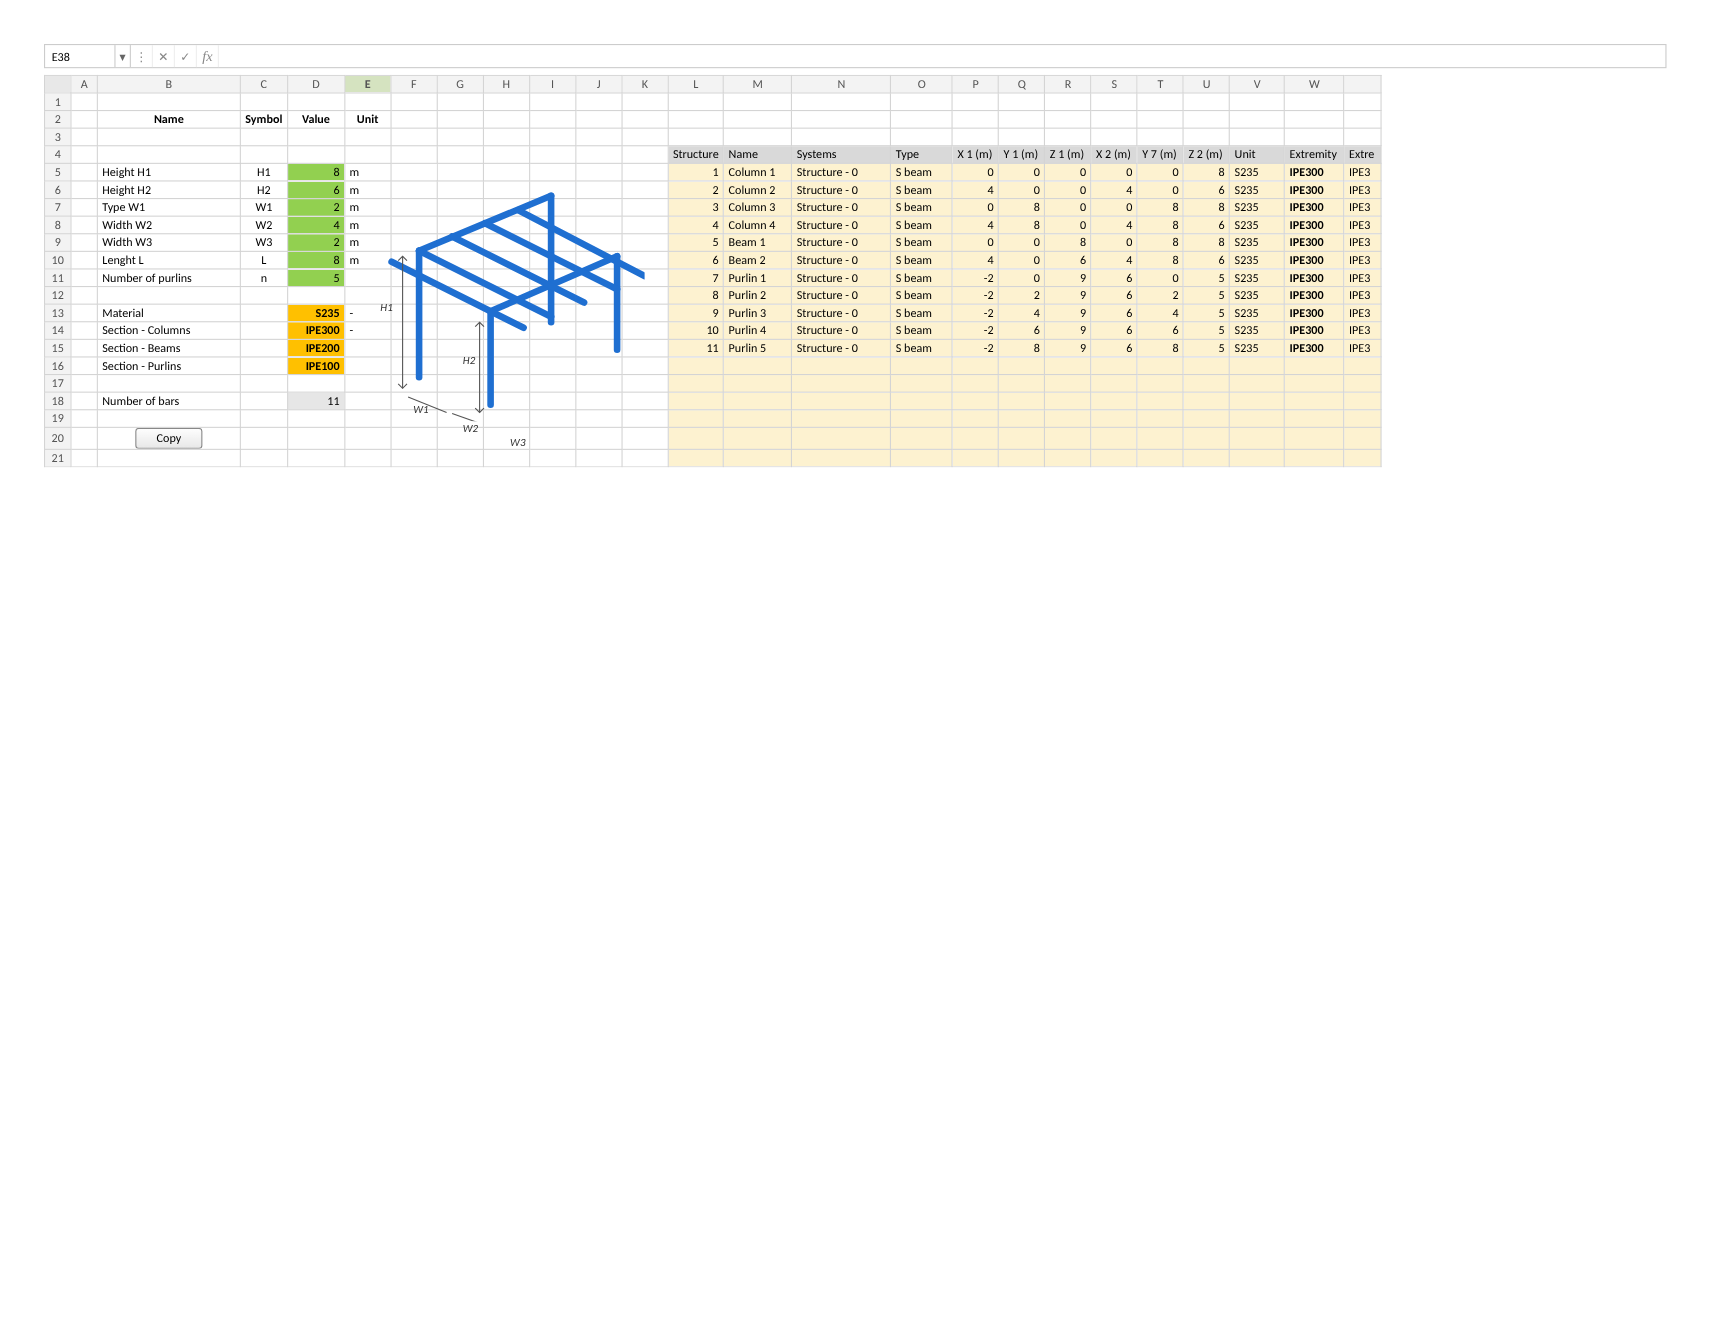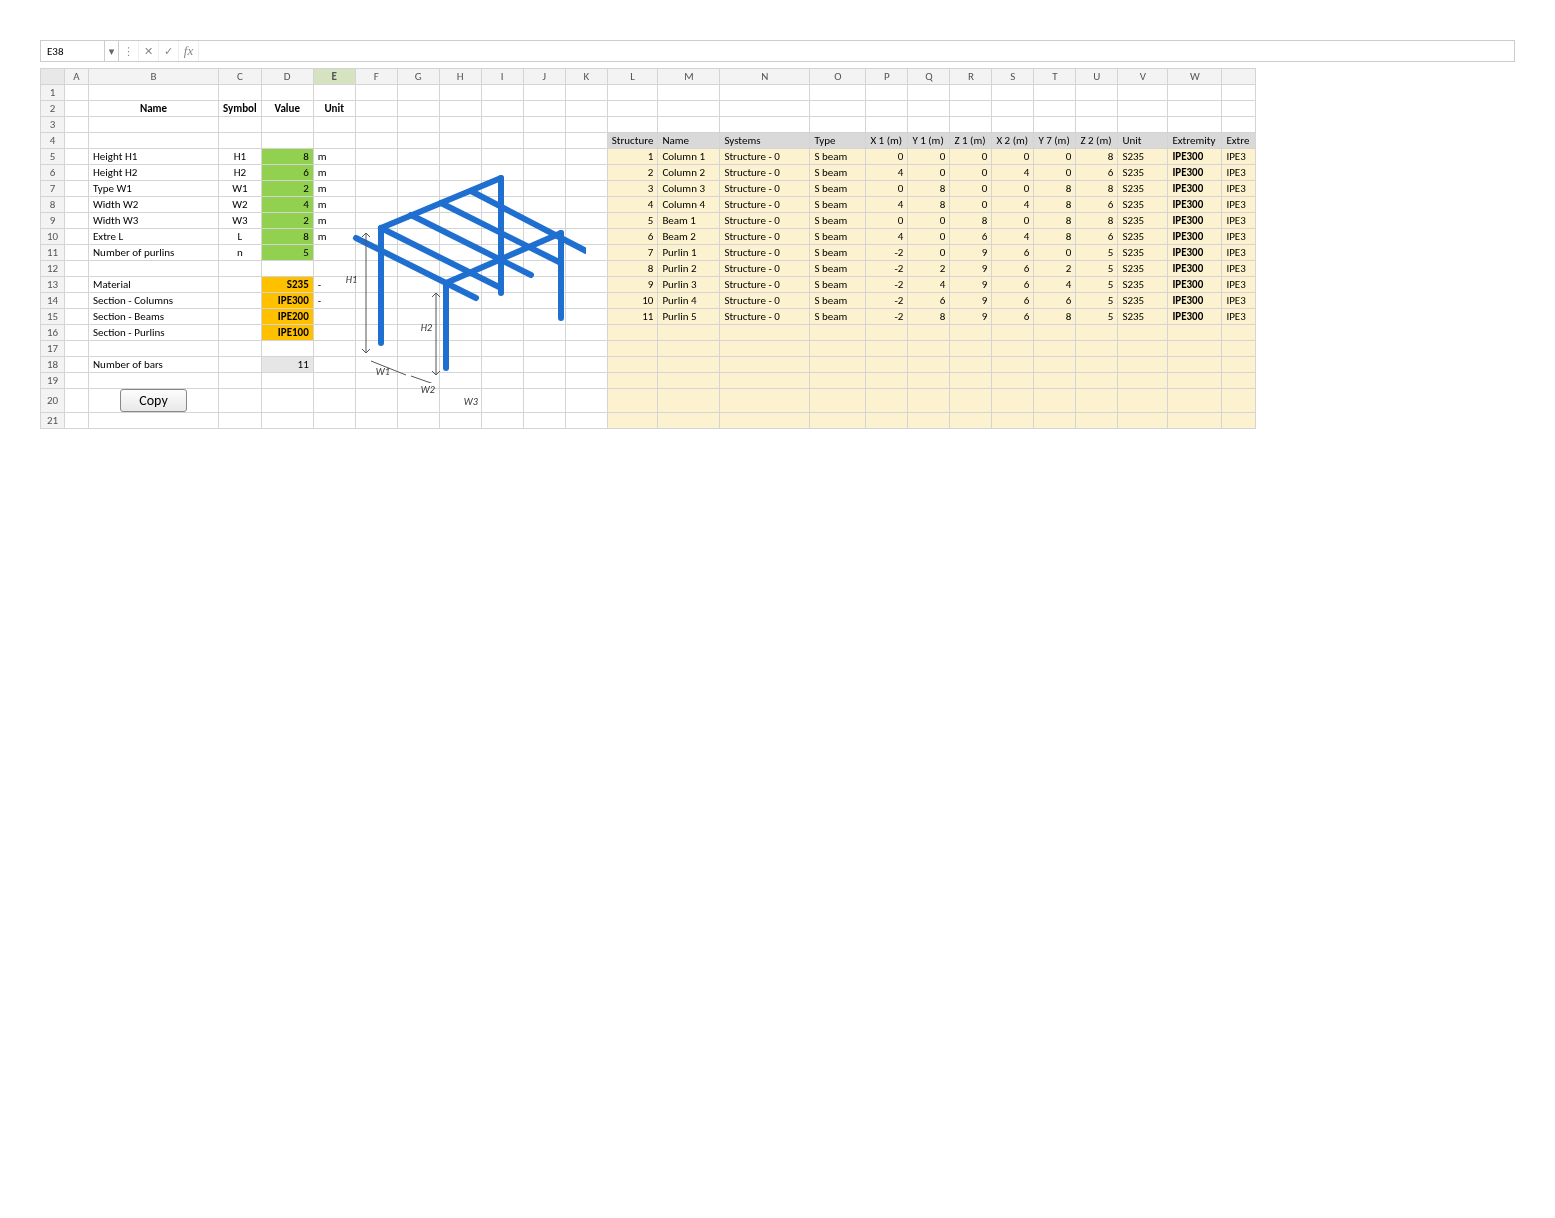--- a/index.html
+++ b/index.html
@@ -89,21 +89,21 @@
   .orange { background: #ffc000 !important; }
   .beige { background: #fdf2d0 !important; }
   .tblhdr { background: #d9d9d9 !important; }
 
   .copy-btn {
     display: inline-block;
     padding: 2px 18px;
     border: 1px solid #888;
     background: linear-gradient(#fdfdfd,#e8e8e8);
     border-radius: 3px;
-    font-size: 14px;
+    font-size: 11px;
   }
 
   
   .diagram-cell { position: relative; }
   .diagram {
     position: absolute;
     left: -30px; top: -6px;
     width: 260px; height: 240px;
   }
   .diagram svg { width: 100%; height: 100%; }
@@ -462,21 +462,21 @@
             <td class="right beige">0</td>
             <td class="right beige">8</td>
             <td class="right beige">8</td>
             <td class="beige">S235</td>
             <td class="beige" style="font-weight: bold;">IPE300</td>
             <td class="beige">IPE3</td>
           </tr>
           <tr>
             <th class="rowhdr">10</th>
             <td></td>
-            <td>Extre L</td>
+            <td>Lenght L</td>
             <td style="text-align: center;">L</td>
             <td class="right green">8</td>
             <td>m</td>
             <td></td>
             <td></td>
             <td></td>
             <td></td>
             <td></td>
             <td></td>
             <td class="right beige">6</td>

